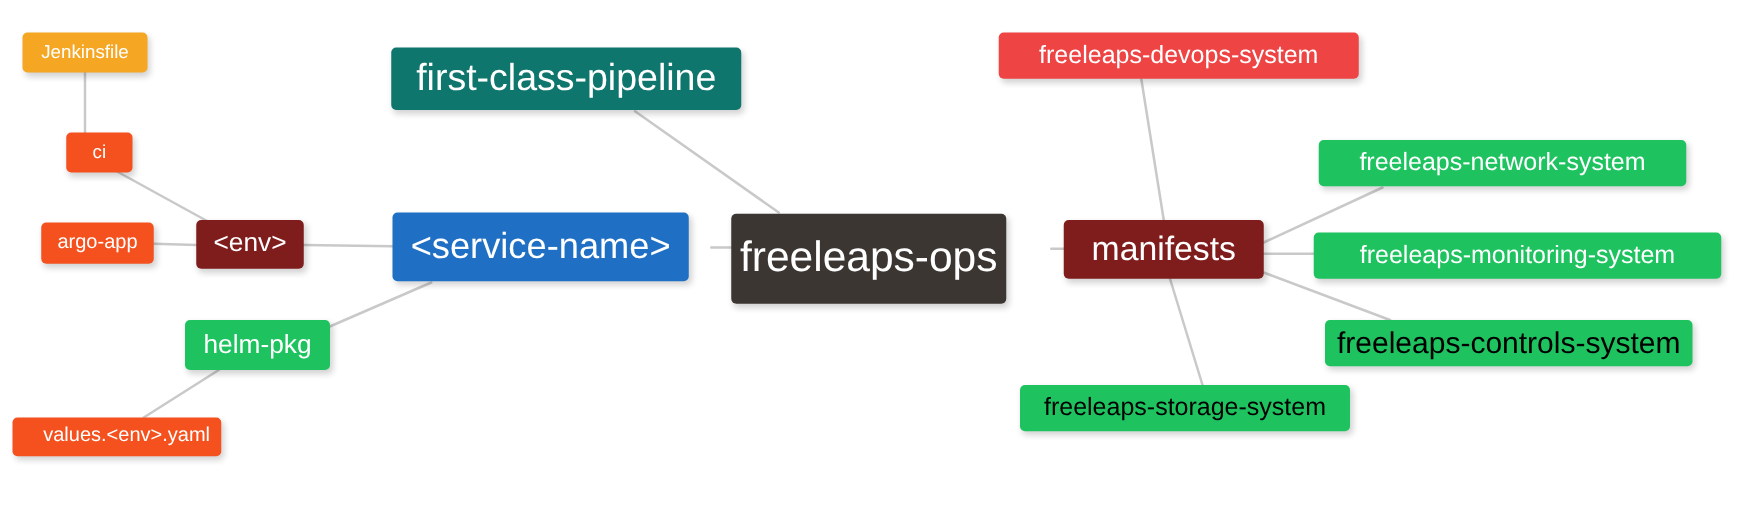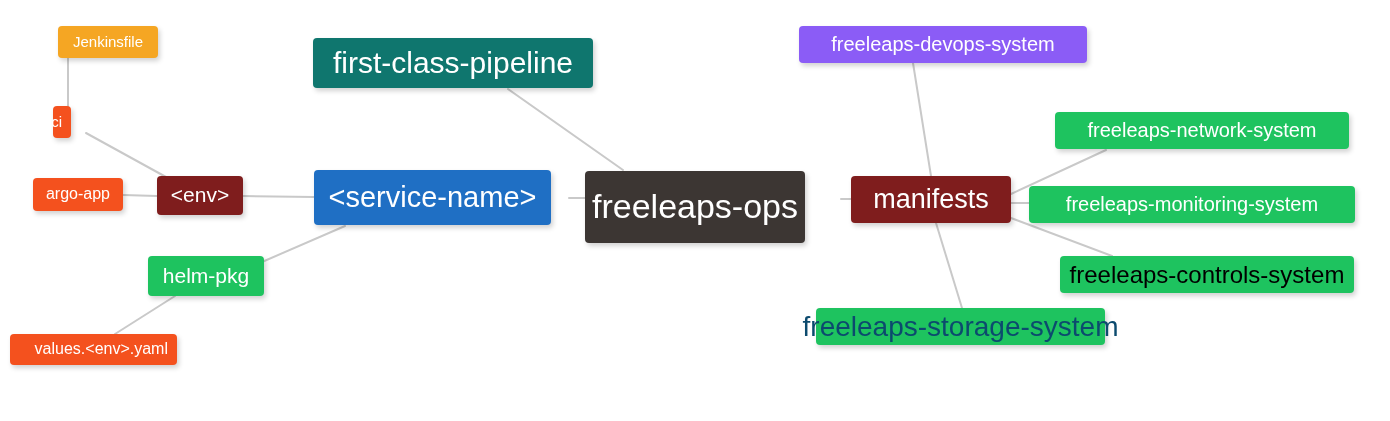--- a/index.html
+++ b/index.html
@@ -62,24 +62,24 @@
       <line x1="508" y1="89" x2="623" y2="170" stroke="#c9c9c9" stroke-width="2" stroke-linecap="round"></line>
       <line x1="569" y1="198" x2="585" y2="198" stroke="#c9c9c9" stroke-width="2" stroke-linecap="round"></line>
       <line x1="841" y1="199" x2="851" y2="199" stroke="#c9c9c9" stroke-width="2" stroke-linecap="round"></line>
       <line x1="931" y1="176" x2="913" y2="63" stroke="#c9c9c9" stroke-width="2" stroke-linecap="round"></line>
       <line x1="1011" y1="194" x2="1106" y2="150" stroke="#c9c9c9" stroke-width="2" stroke-linecap="round"></line>
       <line x1="1011" y1="203" x2="1051" y2="203" stroke="#c9c9c9" stroke-width="2" stroke-linecap="round"></line>
       <line x1="1011" y1="218" x2="1112" y2="256" stroke="#c9c9c9" stroke-width="2" stroke-linecap="round"></line>
       <line x1="936" y1="223" x2="962" y2="308" stroke="#c9c9c9" stroke-width="2" stroke-linecap="round"></line>
     </svg>
   <div id="node-layer">
-      <div class="node" style="left: 18px; top: 26px; width: 100px; height: 32px; background: rgb(245, 166, 35); font-size: 15px; color: rgb(255, 255, 255); margin-left: 40px;">
+      <div class="node" style="left: 18px; top: 26px; width: 100px; height: 32px; background: rgb(245, 166, 35); font-size: 15px; color: rgb(255, 255, 255);">
         <span>Jenkinsfile</span>
       </div>
-      <div class="node" style="left: 53px; top: 106px; width: 18px; height: 32px; background: rgb(244, 81, 30); font-size: 15px; color: rgb(255, 255, 255); justify-content: flex-end;">
+      <div class="node" style="left: 53px; top: 106px; width: 53px; height: 32px; background: rgb(244, 81, 30); font-size: 15px; color: rgb(255, 255, 255);">
         <span>ci</span>
       </div>
       <div class="node" style="left: 33px; top: 178px; width: 90px; height: 33px; background: rgb(244, 81, 30); font-size: 16px; color: rgb(255, 255, 255);">
         <span>argo-app</span>
       </div>
       <div class="node" style="left: 157px; top: 176px; width: 86px; height: 39px; background: #7f1d1d; font-size: 21px; color: rgb(255, 255, 255);">
         <span>&lt;env&gt;</span>
       </div>
       <div class="node" style="left: 148px; top: 256px; width: 116px; height: 40px; background: rgb(30, 195, 95); font-size: 21px; color: rgb(255, 255, 255);">
         <span>helm-pkg</span>
@@ -92,29 +92,29 @@
       </div>
       <div class="node" style="left: 314px; top: 170px; width: 237px; height: 55px; background: rgb(31, 111, 196); font-size: 29px; color: rgb(255, 255, 255);">
         <span>&lt;service-name&gt;</span>
       </div>
       <div class="node" style="left: 585px; top: 171px; width: 220px; height: 72px; background: rgb(60, 54, 51); font-size: 34px; color: rgb(255, 255, 255);">
         <span>freeleaps-ops</span>
       </div>
       <div class="node" style="left: 851px; top: 176px; width: 160px; height: 47px; background: #7f1d1d; font-size: 27px; color: rgb(255, 255, 255); text-align: center;">
         <span>manifests</span>
       </div>
-      <div class="node" style="left: 799px; top: 26px; width: 288px; height: 37px; background: #8b5cf6; font-size: 20px; color: rgb(255, 255, 255);">
+      <div class="node" style="left: 799px; top: 26px; width: 288px; height: 37px; background: #ef4444; font-size: 20px; color: rgb(255, 255, 255);">
         <span>freeleaps-devops-system</span>
       </div>
       <div class="node" style="left: 1055px; top: 112px; width: 294px; height: 37px; background: rgb(30, 195, 95); font-size: 20px; color: rgb(255, 255, 255);">
         <span>freeleaps-network-system</span>
       </div>
-      <div class="node" style="left: 1029px; top: 186px; width: 326px; height: 37px; background: rgb(30, 195, 95); font-size: 20px; color: rgb(255, 255, 255);">
+      <div class="node" style="left: 1051px; top: 186px; width: 326px; height: 37px; background: rgb(30, 195, 95); font-size: 20px; color: rgb(255, 255, 255);">
         <span>freeleaps-monitoring-system</span>
       </div>
       <div class="node" style="left: 1060px; top: 256px; width: 294px; height: 37px; background: rgb(30, 195, 95); font-size: 24px; color: #000000;">
         <span>freeleaps-controls-system</span>
       </div>
-      <div class="node" style="left: 816px; top: 308px; width: 289px; height: 37px; background: rgb(30, 195, 95); font-size: 28px; color: #0c4a6e;">
+      <div class="node" style="left: 816px; top: 308px; width: 264px; height: 37px; background: rgb(30, 195, 95); font-size: 20px; color: #000000;">
         <span>freeleaps-storage-system</span>
       </div>
     </div>
 </div>
 
 </body></html>

